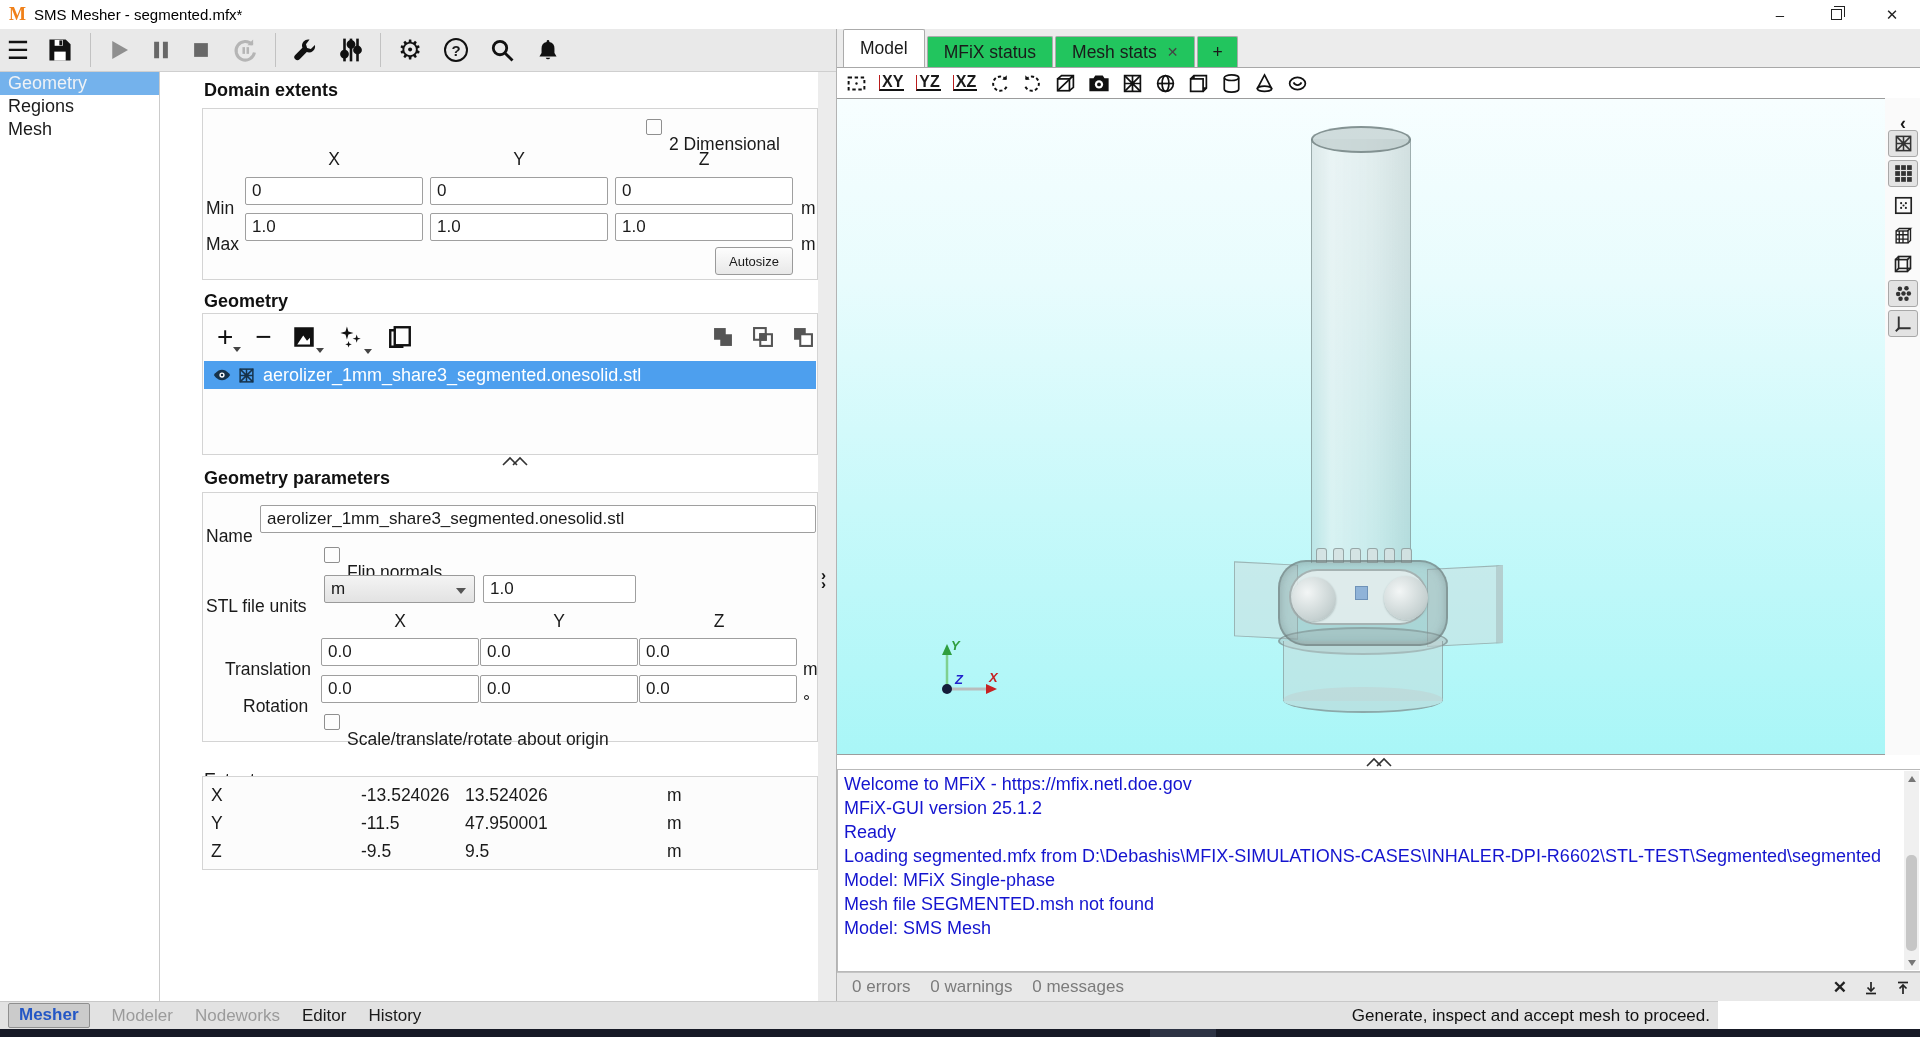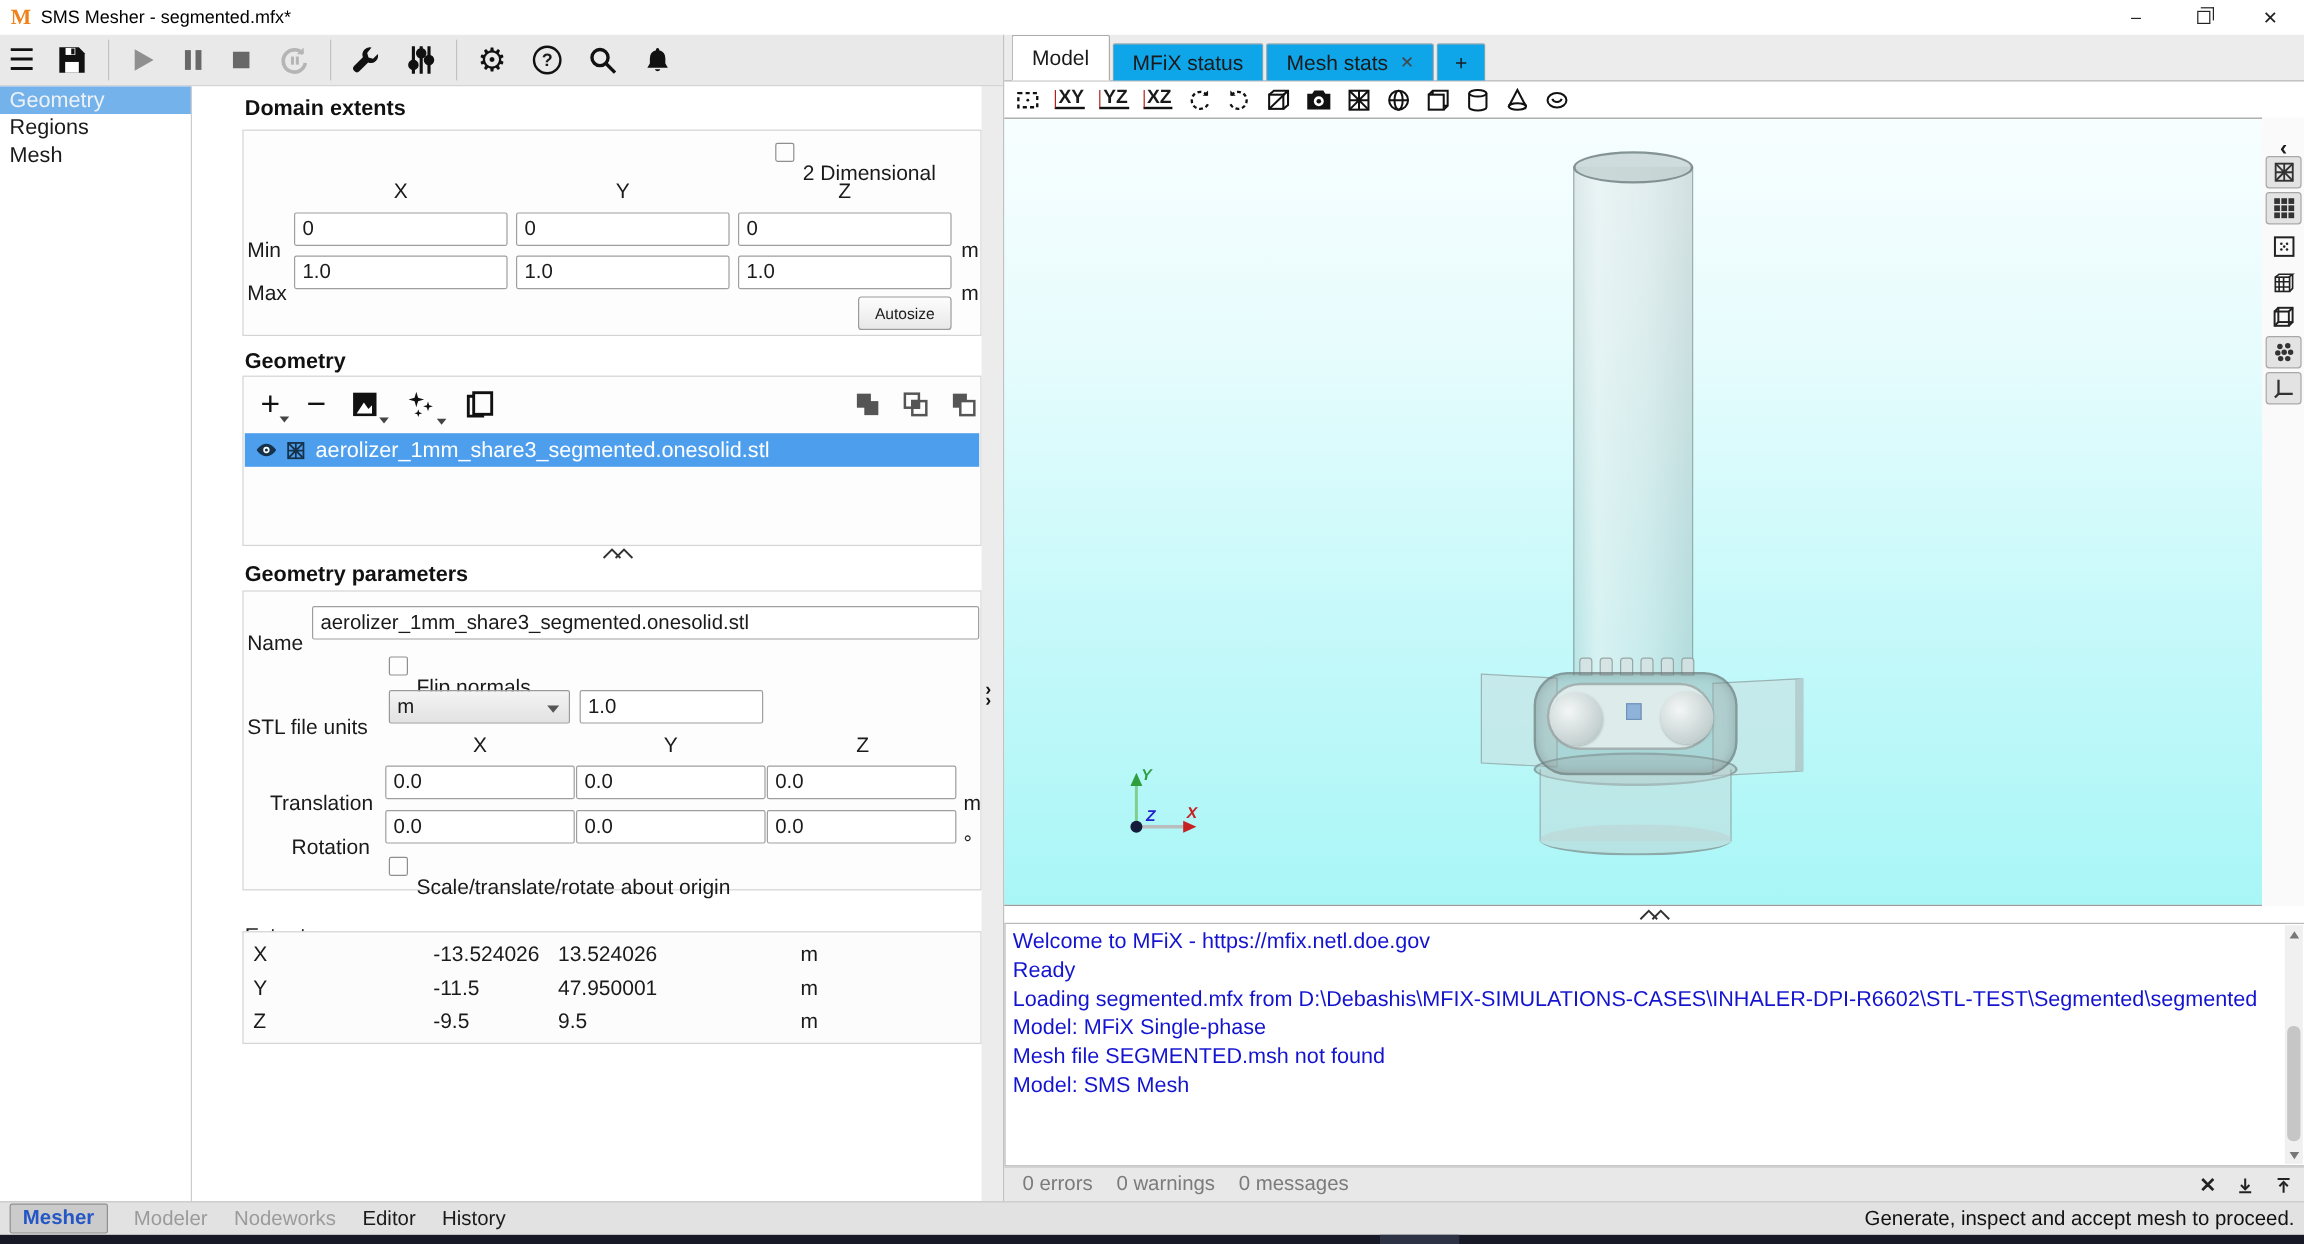--- a/index.html
+++ b/index.html
@@ -45,21 +45,21 @@
   .gt-ic { position:relative; margin-left:14px; display:flex; align-items:center; }
   .caret { position:absolute; right:-8px; bottom:-4px; width:0; height:0; border-left:4px solid transparent; border-right:4px solid transparent; border-top:5px solid #444; }
   .pm { font-size:28px; line-height:22px; color:#111; }
   .geo-row { position:absolute; left:1px; right:1px; top:47px; height:28px; background:#4d9fee; display:flex; align-items:center; color:#fff; font-size:18px; }
   .ext-cell { position:absolute; font-size:17.5px; color:#1a1a1a; }
   .split-h { position:absolute; }
 
   
   .right { position:absolute; left:836px; top:29px; width:1084px; height:972px; background:#fff; border-left:1px solid #b3b3b3; }
   .tabbar { position:absolute; left:0; top:0; width:1084px; height:39px; background:#ececec; border-bottom:1px solid #a8a8a8; display:flex; align-items:flex-end; padding-left:6px; }
-  .tab { height:31px; background:#0ea5e9; border:1px solid #ababab; border-bottom:none; display:flex; align-items:center; padding:0 16px; font-size:17.5px; margin-right:2px; color:#1a1a1a; border-radius:2px 2px 0 0; }
+  .tab { height:31px; background:#22c55e; border:1px solid #ababab; border-bottom:none; display:flex; align-items:center; padding:0 16px; font-size:17.5px; margin-right:2px; color:#1a1a1a; border-radius:2px 2px 0 0; }
   .tab.active { height:38px; background:#fff; position:relative; z-index:2; }
   .tab-close { margin-left:10px; font-size:14px; color:#444; }
   .viewtools { position:absolute; left:0; top:39px; width:1084px; height:30px; background:#fff; display:flex; align-items:center; gap:12px; padding-left:9px; }
   .axbtn { font-size:16px; font-weight:700; border-bottom:2px solid #111; border-left:1px solid #b91c1c; padding:0 1px 0 2px; line-height:14px; }
 
   
   .viewport { position:absolute; left:0; top:69px; width:1048px; height:657px; border-top:1px solid #9c9c9c; border-bottom:1px solid #9c9c9c;
     background:linear-gradient(180deg,#f7feff 0%,#e8fcfd 28%,#c8f9fa 62%,#a9f6f7 100%); overflow:hidden; }
   .rightstrip { position:absolute; left:1048px; top:69px; width:36px; height:657px; background:#fafafa; }
   .rs-btn { position:absolute; left:3px; width:30px; height:27px; display:flex; align-items:center; justify-content:center; }
@@ -100,21 +100,21 @@
   .tri-up { width:0; height:0; border-left:4px solid transparent; border-right:4px solid transparent; border-bottom:6px solid #777; }
   .tri-dn { width:0; height:0; border-left:4px solid transparent; border-right:4px solid transparent; border-top:6px solid #777; }
 
   
   .statusbar { position:absolute; left:0; top:943px; width:1084px; height:29px; background:#e8e8e8; border-top:1px solid #c4c4c4; display:flex; align-items:center; font-size:17px; color:#7b7b7b; }
   .sb-counts span { margin-left:15px; }
   .sb-icons { position:absolute; right:10px; top:0; height:29px; display:flex; align-items:center; gap:16px; color:#222; }
   .sb-x { font-size:17px; font-weight:700; color:#222; }
 
   
-  .modebar { position:absolute; left:0; top:1001px; width:1920px; height:28px; background:#e2e2e2; border-top:1px solid #cascc; border-top:1px solid #c8c8c8; display:flex; align-items:center;text-align:center; }
+  .modebar { position:absolute; left:0; top:1001px; width:1718px; height:28px; background:#e2e2e2; border-top:1px solid #cascc; border-top:1px solid #c8c8c8; display:flex; align-items:center;text-align:center; }
   .mode-btn { font-size:17px; margin-left:22px; color:#1a1a1a; }
   .mode-btn.active { margin-left:8px; padding:1px 10px 2px; background:#cbcbcb; border:1px solid #8f8f8f; border-radius:2px; color:#2457c5; font-weight:700; }
   .mode-btn.disabled { color:#9b9b9b; }
   .mode-msg { position:absolute; right:8px; font-size:17px; color:#111; }
   .darkstrip { position:absolute; left:0; top:1029px; width:1920px; height:8px; background:#171a26; }
   .darkstrip .hl { position:absolute; left:1150px; width:66px; height:8px; background:#2d3344; }
 
   svg.i { display:block; }
 </style>
 </head>
@@ -530,20 +530,21 @@
     <div class="hsplit">
       <svg class="i" width="30" height="11" viewBox="0 0 30 11" fill="none" stroke="#333" stroke-width="1.6">
           <polyline points="3,9 10,2 17,9"></polyline>
           <polyline points="13,9 20,2 27,9"></polyline>
         </svg>
     </div>
 
     <div class="console">
       <div class="con-text">
         <div>Welcome to MFiX - https://mfix.netl.doe.gov</div>
+        <div>MFiX-GUI version 25.1.2</div>
         <div>Ready</div>
         <div>Loading segmented.mfx from D:\Debashis\MFIX-SIMULATIONS-CASES\INHALER-DPI-R6602\STL-TEST\Segmented\segmented</div>
         <div>Model: MFiX Single-phase</div>
         <div>Mesh file SEGMENTED.msh not found</div>
         <div>Model: SMS Mesh</div>
       </div>
       <div class="scrollbar">
         <div class="sb-arrow" style="top:0">
             <span class="tri-up"></span>
           </div>

